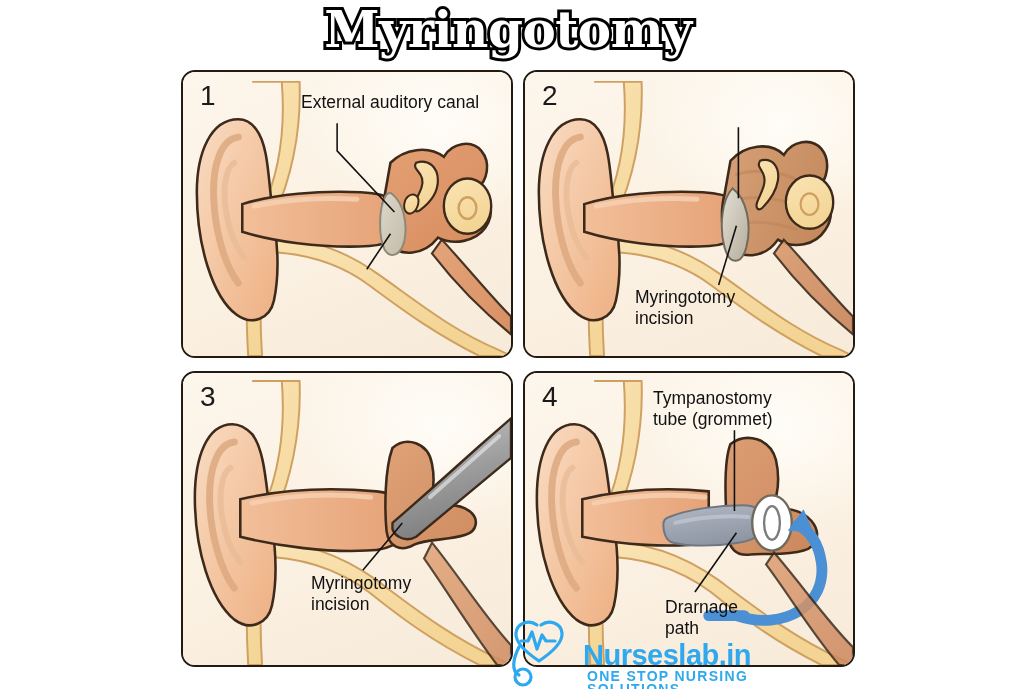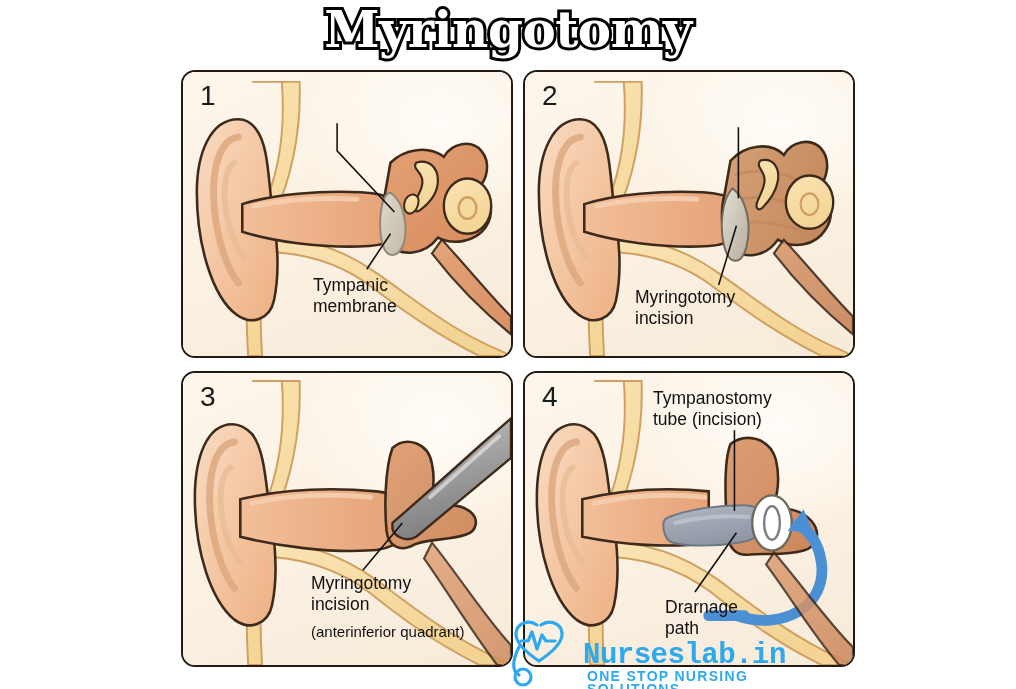--- a/index.html
+++ b/index.html
@@ -75,21 +75,21 @@
   #p3-l1{left:128px;top:200px;}
   #p3-l2{left:128px;top:249px;}
   
   #p4-l1{left:128px;top:15px;}
   #p4-l2{left:140px;top:216px;margin-top:8px;}
 
   
   .wm{position:absolute;left:505px;top:617px;width:300px;height:72px;z-index:30;}
   .wm-text{
     position:absolute;left:78px;top:22px;
-    font-family:Liberation Mono, monospace;
+    font-family:Liberation Sans, sans-serif;
     font-weight:bold;font-size:29px;line-height:33px;
     color:#2ea8ef;letter-spacing:-0.5px;
   }
   .wm-tag{
     position:absolute;left:82px;top:53px;
     font-family:"Liberation Sans", sans-serif;
     font-weight:bold;font-size:14px;line-height:13px;
     color:#2ea8ef;letter-spacing:1.3px;
   }
   .wm-logo{position:absolute;left:0;top:0;width:80px;height:72px;}
@@ -153,22 +153,21 @@
       <ellipse cx="288" cy="138" rx="9" ry="11" fill="none" stroke="#cfa061" stroke-width="2.4"></ellipse>
 
       <path d="M212,124 C222,132 228,152 224,172 C220,186 210,190 204,180 C198,168 198,140 204,128 C206,123 209,121 212,124 Z" fill="url(#g-mem)" stroke="#8f8877" stroke-width="2"></path>
 
       <path d="M262,170 C286,196 312,228 332,248 L332,266 C300,240 272,210 252,184 Z" fill="url(#g-me)" stroke="#3d2a1b" stroke-width="2.2" opacity="0.95"></path>
 
       <path d="M156,52 L156,80 L214,142" fill="none" stroke="#111111" stroke-width="1.6"></path>
       <path d="M186,200 L210,164" fill="none" stroke="#111111" stroke-width="1.6"></path>
     </svg>
 
-    <div class="lbl" id="p1-l2">Tympanic
-membrane</div>
+    <div class="lbl" id="p1-l1">External auditory canal</div>
   </div>
 
   <div class="panel" id="panel2">
     <div class="panel-bg"></div>
     <div class="panel-num">2</div>
 
     <svg class="svg-art" viewBox="0 0 332 288" preserveAspectRatio="none">
       <defs>
         <linearGradient id="g2-pinna" x1="0" y1="0" x2="1" y2="1">
           <stop offset="0%" stop-color="#f9dcc2"></stop>
@@ -273,21 +272,20 @@
       <path d="M212,152 C212,152 258,112 300,74 L332,46 L332,86 L236,166 C226,172 214,166 212,158 Z" fill="url(#g3-blade)" stroke="#3d2a1b" stroke-width="2.4" stroke-linejoin="round"></path>
       <path d="M250,126 L320,64" fill="none" stroke="#e2e2e2" stroke-width="4" stroke-linecap="round" opacity="0.7"></path>
 
       <path d="M252,172 C278,204 306,248 332,276 L332,296 L318,296 C292,262 268,222 244,188 Z" fill="url(#g3-me)" stroke="#3d2a1b" stroke-width="2.2" opacity="0.85"></path>
 
       <path d="M182,200 L222,152" fill="none" stroke="#111111" stroke-width="1.6"></path>
     </svg>
 
     <div class="lbl" id="p3-l1">Myringotomy
 incision</div>
-    <div class="lbl sub" id="p3-l2">(anterinferior quadrant)</div>
   </div>
 
   <div class="panel" id="panel4">
     <div class="panel-bg"></div>
     <div class="panel-num">4</div>
 
     <svg class="svg-art" viewBox="0 0 332 296" preserveAspectRatio="none">
       <defs>
         <linearGradient id="g4-pinna" x1="0" y1="0" x2="1" y2="1">
           <stop offset="0%" stop-color="#f9dcc2"></stop>
@@ -333,21 +331,21 @@
       <path d="M282,138 L266,160 L292,162 Z" fill="#4b90d4"></path>
       <path d="M186,246 L222,246" fill="none" stroke="#4b90d4" stroke-width="11" stroke-linecap="round"></path>
 
       <path d="M252,182 C278,212 306,252 332,278 L332,296 L318,296 C292,266 268,226 244,194 Z" fill="url(#g4-me)" stroke="#3d2a1b" stroke-width="2.2" opacity="0.85"></path>
 
       <path d="M212,58 L212,140" fill="none" stroke="#111111" stroke-width="1.6"></path>
       <path d="M172,222 L214,162" fill="none" stroke="#111111" stroke-width="1.6"></path>
     </svg>
 
     <div class="lbl" id="p4-l1">Tympanostomy
-tube (incision)</div>
+tube (grommet)</div>
     <div class="lbl" id="p4-l2">Drarnage
 path</div>
   </div>
 
   <div class="wm">
     <svg class="wm-logo" viewBox="0 0 80 72">
       <path d="M32,8 C24,2 12,6 11,16 C10,26 22,36 34,44 C46,36 58,26 57,16 C56,6 44,2 36,8" fill="none" stroke="#2ea8ef" stroke-width="3.2" stroke-linecap="round" stroke-linejoin="round"></path>
       <path d="M16,24 L23,24 L27,15 L32,32 L37,18 L41,24 L50,24" fill="none" stroke="#2ea8ef" stroke-width="3.2" stroke-linecap="round" stroke-linejoin="round"></path>
       <path d="M14,30 C8,42 6,54 14,58" fill="none" stroke="#2ea8ef" stroke-width="3.2" stroke-linecap="round"></path>
       <circle cx="18" cy="60" r="8" fill="none" stroke="#2ea8ef" stroke-width="3.2"></circle>

